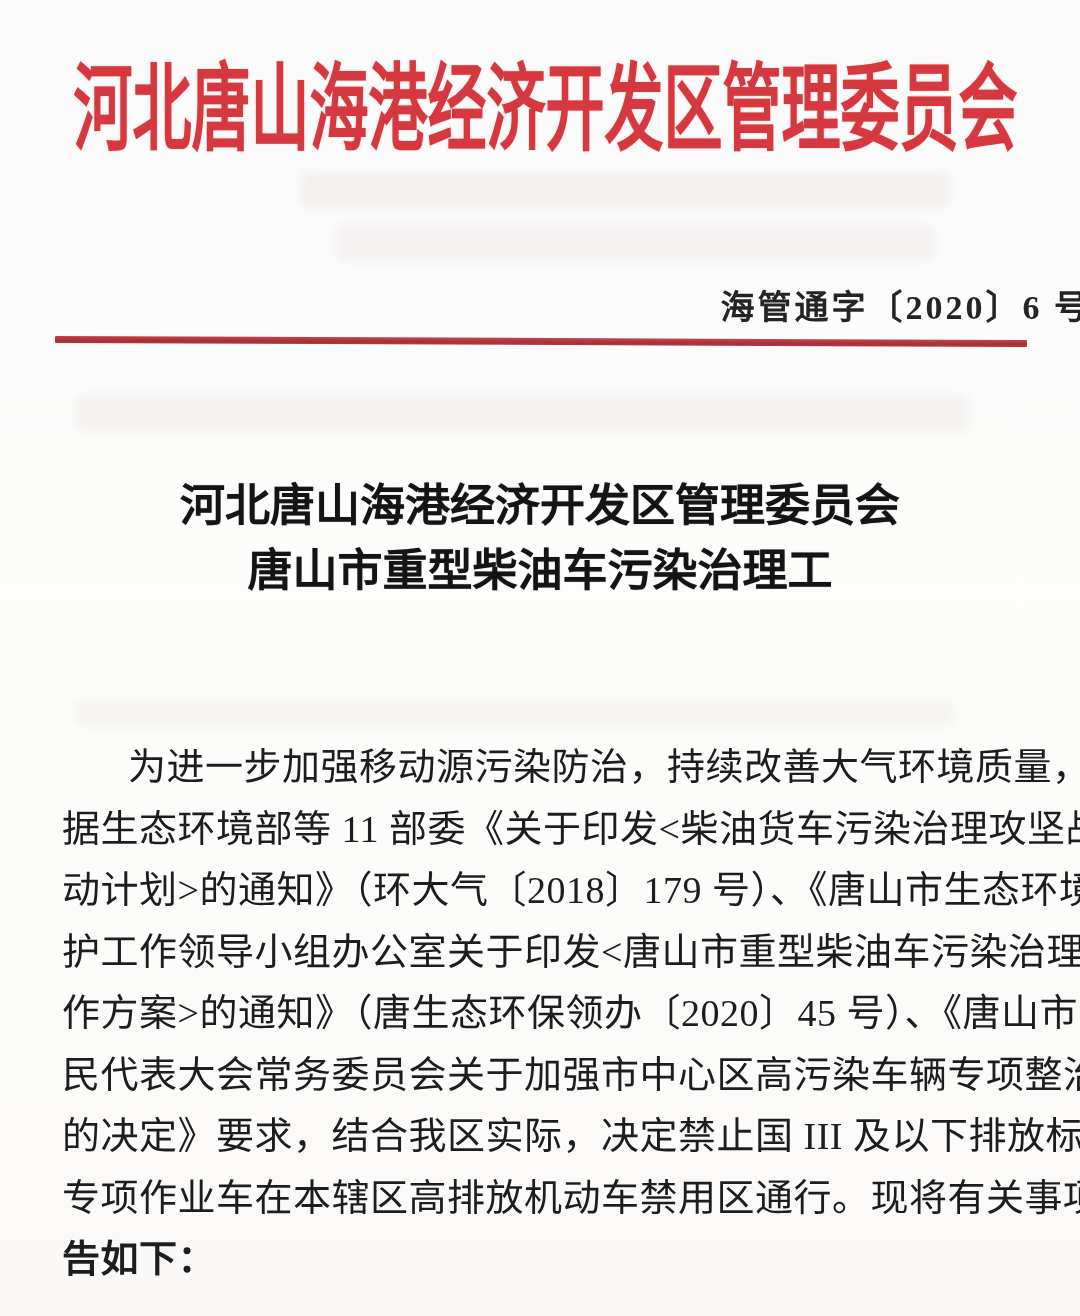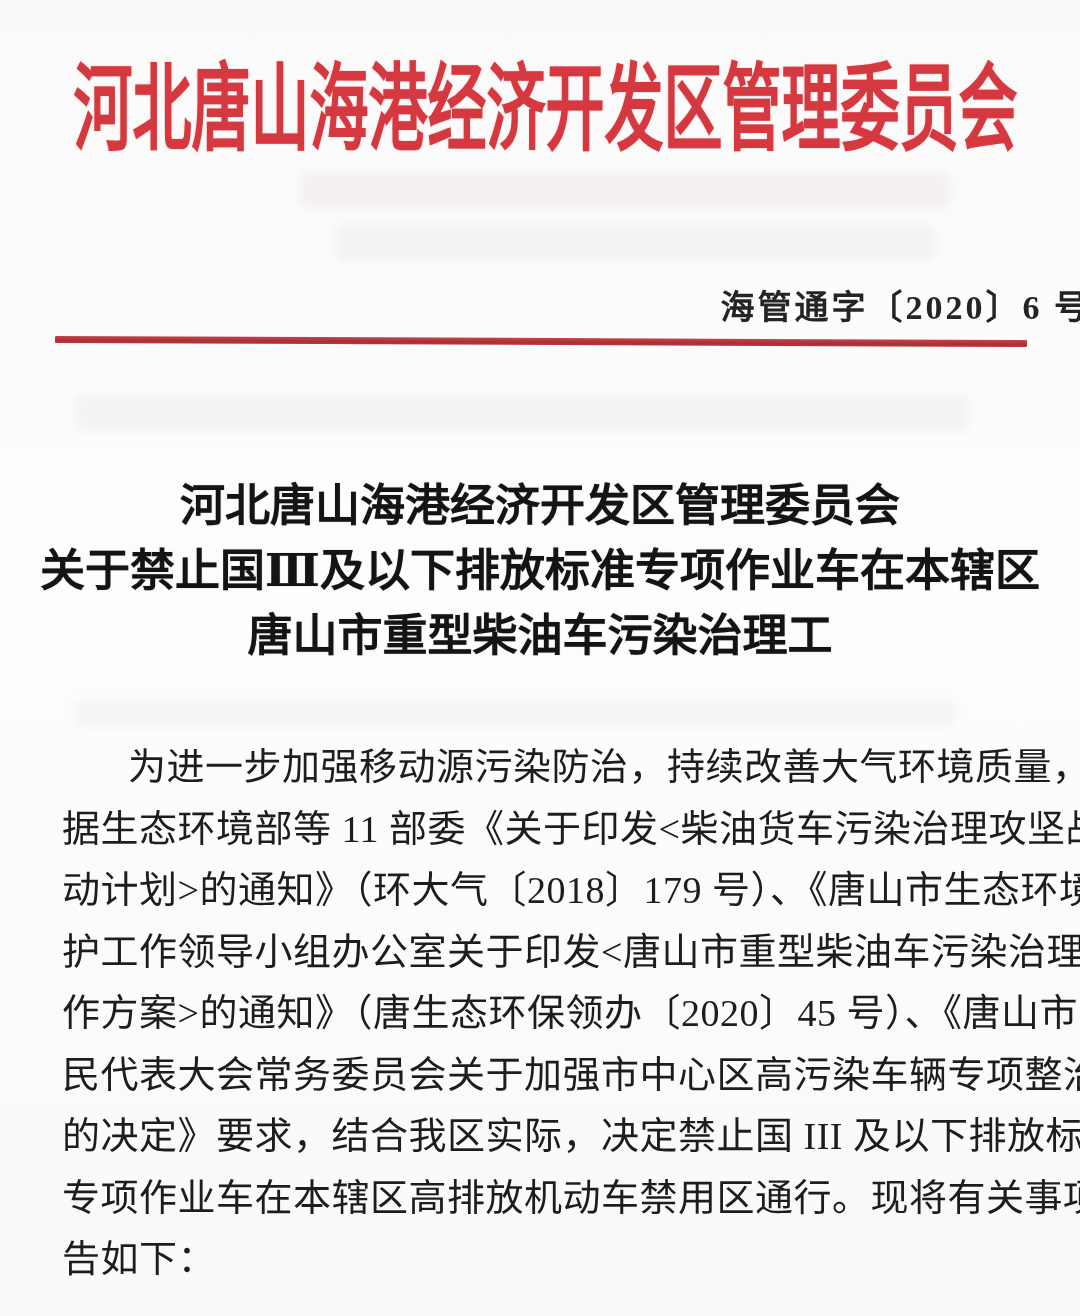--- a/index.html
+++ b/index.html
@@ -89,21 +89,21 @@
     line-height: 61.5px;
     height: 61.5px;
     color: #1d1d1d;
     text-align: justify;
     text-align-last: justify;
     text-justify: inter-character;
     white-space: nowrap;
     letter-spacing: 0.5px;
   }
   .body-line.first-line { padding-left: 66px; box-sizing: border-box; }
-  .body-line.last-line  { text-align-last: left; }
+  .body-line.last-line  { text-align-last: left; font-weight: bold; }
 
   
   .ghost {
     position: absolute;
     background: rgba(186, 168, 168, 0.12);
     filter: blur(5px);
     border-radius: 8px;
     pointer-events: none;
   }
   .ghost-1 { top: 172px; left: 300px; width: 650px; height: 36px; }
@@ -122,21 +122,20 @@
   <div class="ghost ghost-2"></div>
 
   <div class="doc-number">海管通字〔2020〕6 号</div>
 
   <div class="red-rule"></div>
 
   <div class="ghost ghost-3"></div>
 
   <div class="title-block">
     <div class="title-line">河北唐山海港经济开发区管理委员会</div>
-    <div class="title-line">关于禁止国Ⅲ及以下排放标准专项作业车在本辖区</div>
     <div class="title-line">唐山市重型柴油车污染治理工</div>
   </div>
 
   <div class="ghost ghost-4"></div>
 
   <div class="body-block">
     <div class="body-line first-line">为进一步加强移动源污染防治，持续改善大气环境质量，根</div>
     <div class="body-line">据生态环境部等 11 部委《关于印发&lt;柴油货车污染治理攻坚战行</div>
     <div class="body-line">动计划&gt;的通知》（环大气〔2018〕179 号）、《唐山市生态环境保</div>
     <div class="body-line">护工作领导小组办公室关于印发&lt;唐山市重型柴油车污染治理工</div>

